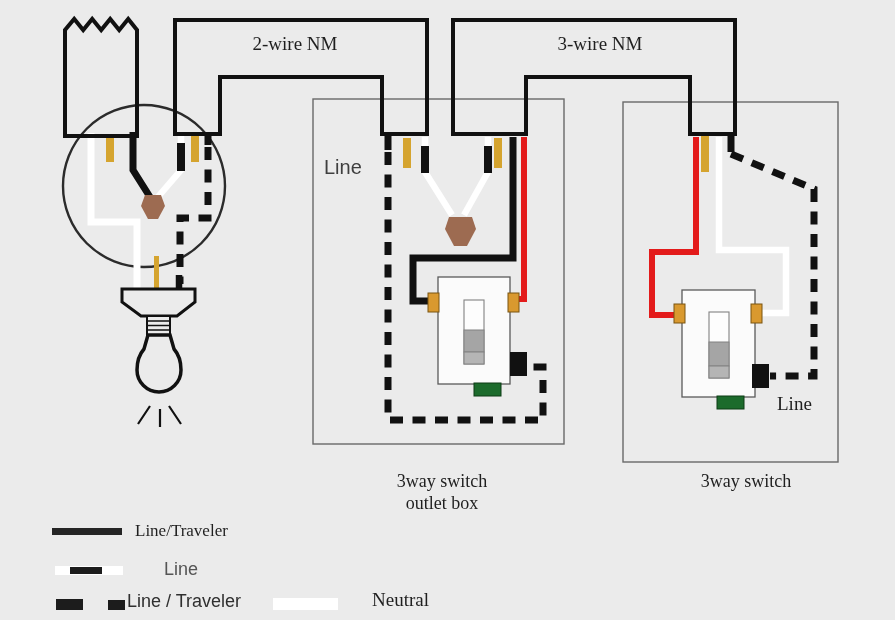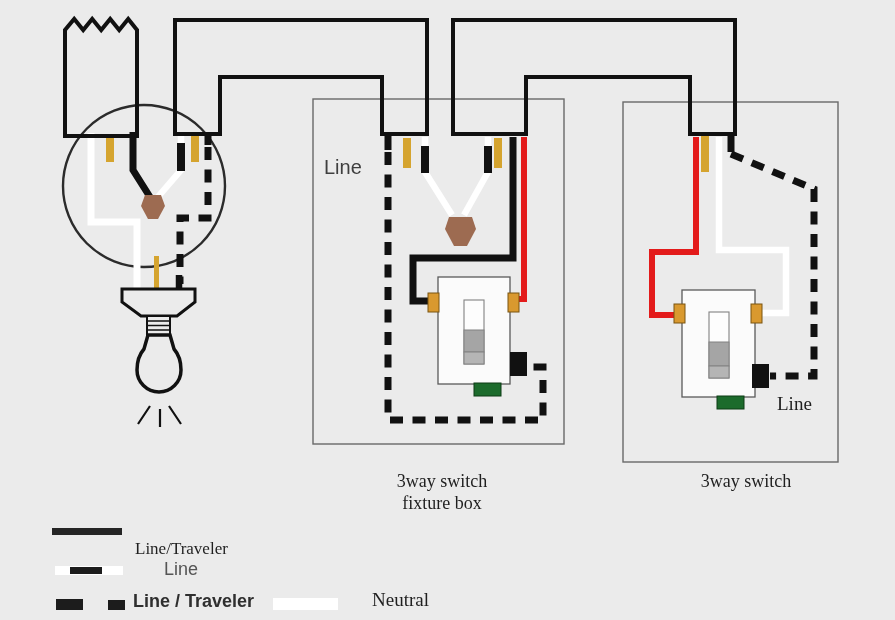--- a/index.html
+++ b/index.html
@@ -45,23 +45,23 @@
   .lbl-box2    { left:666px; top:470px; width:160px; font-size:18px; line-height:22px; }
 
   
   .sw { position:absolute; }
   .leg-bar1  { left:52px;  top:528px; width:70px; height:7px;  background:#252525; }
   .leg-bar2w { left:55px;  top:566px; width:68px; height:9px;  background:var(--wire-white,#fff); }
   .leg-bar2b { position:absolute; left:15px; top:1px; width:32px; height:7px; background:#1c1c1c; }
   .leg-dashA { left:56px;  top:599px; width:27px; height:11px; background:#1c1c1c; }
   .leg-dashB { left:108px; top:600px; width:17px; height:10px; background:#1c1c1c; }
   .leg-bar4  { left:273px; top:598px; width:65px; height:12px; background:var(--wire-white,#fff); }
-  .leg-lbl1  { left:135px; top:521px; font-size:17px;margin-top:18px; }
+  .leg-lbl1  { left:135px; top:521px; font-size:17px; }
   .leg-lbl2  { left:164px; top:559px; font-size:18px; color:#555; }
-  .leg-lbl3  { left:133px; top:591px; font-size:18px; color:#2f2f2f;font-weight:bold; }
+  .leg-lbl3  { left:127px; top:591px; font-size:18px; color:#2f2f2f; }
   .leg-lbl4  { left:372px; top:589px; font-size:19px; }
 </style>
 </head>
 <body>
 
 <div class="canvas">
 
   <svg class="diagram" width="895" height="620" viewBox="0 0 895 620">
 
     <circle class="circlebox" cx="144" cy="186" r="81"></circle>
@@ -129,27 +129,29 @@
     <rect class="common" x="752" y="364" width="17" height="24"></rect>
     <rect class="ground" x="717" y="396" width="27" height="13"></rect>
 
     <path class="fixture" stroke-width="3" d="M122,289 H195 V302 L177,316 H141 L122,302 Z"></path>
     <rect class="fixture" stroke-width="2" x="147" y="316" width="23" height="19"></rect>
     <path class="wire-black" stroke-width="1.6" d="M147,321 H170 M147,325.5 H170 M147,330 H170"></path>
     <path class="fixture" stroke-width="3.5" d="M148,335 H170 L174,349 Q181,357 181,370 A22,22 0 1 1 137,370 Q137,357 144,349 Z"></path>
     <path class="wire-black" stroke-width="2.2" d="M138,424 L150,406 M160,427 V409 M181,424 L169,406"></path>
   </svg>
 
+  <div class="lbl serif ctr lbl-2wire">2-wire NM</div>
+  <div class="lbl serif ctr lbl-3wire">3-wire NM</div>
   <div class="lbl sans lbl-line1">Line</div>
   <div class="lbl serif lbl-line2">Line</div>
 
 
   <div class="lbl serif ctr lbl-box1">
     <div>3way switch</div>
-    <div>fixture box</div>
+    <div>outlet box</div>
   </div>
 
   <div class="lbl serif ctr lbl-box2">
     <div>3way switch</div>
   </div>
 
   <div class="sw leg-bar1"></div>
   <div class="lbl serif leg-lbl1">Line/Traveler</div>
 
   <div class="sw leg-bar2w">

